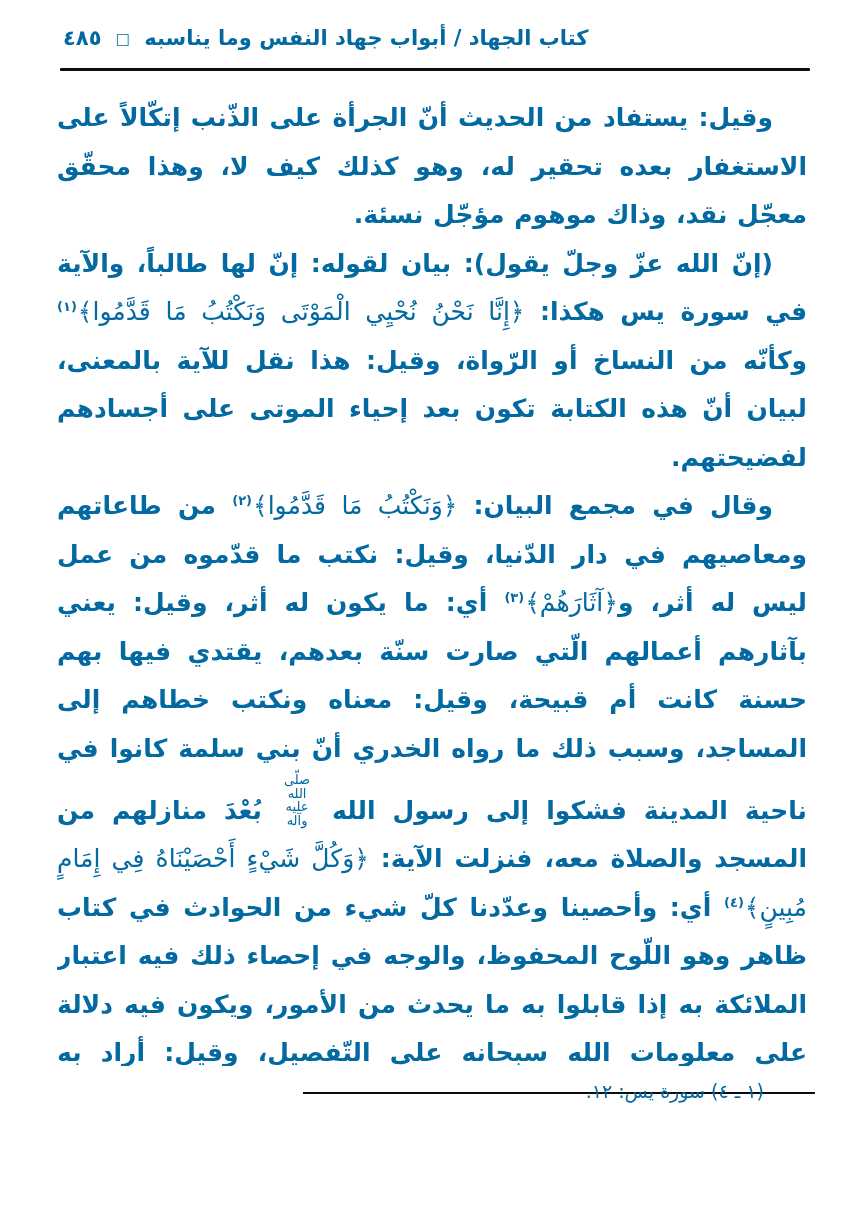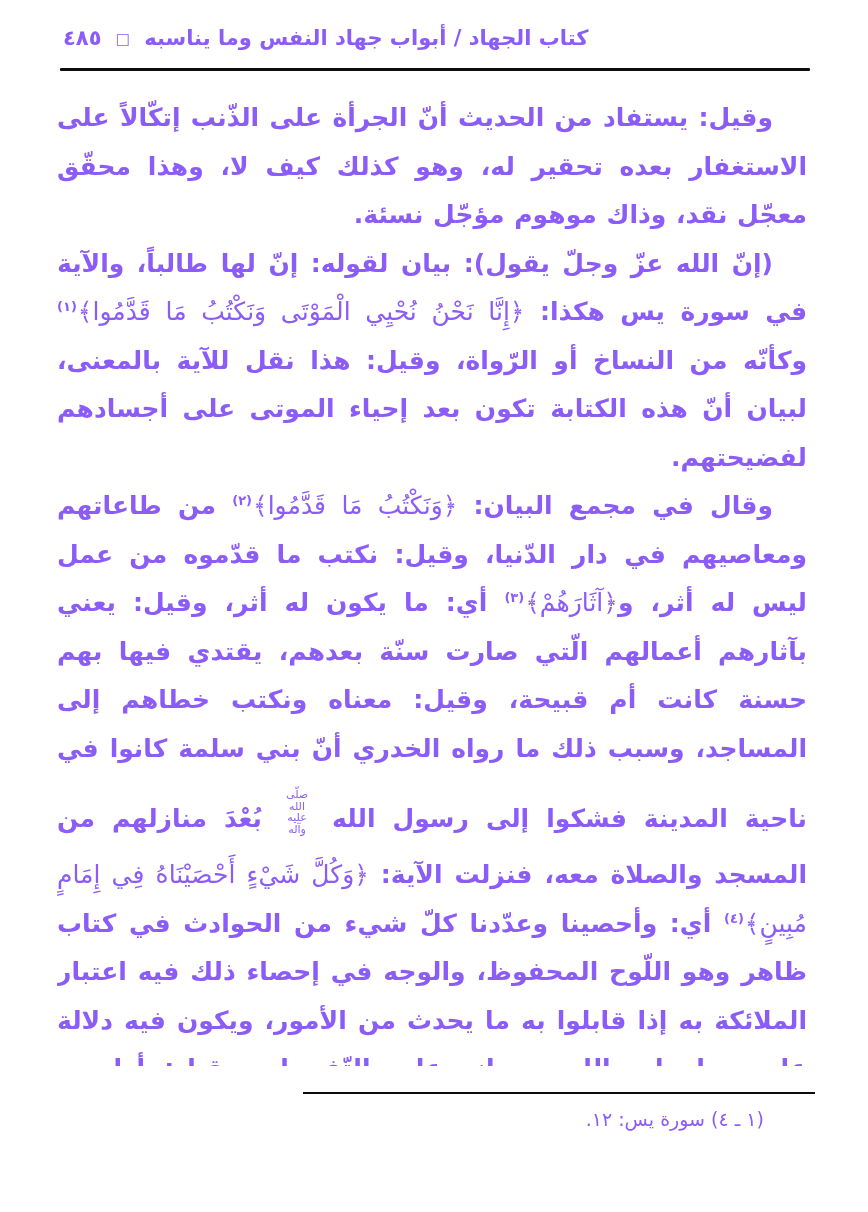--- a/index.html
+++ b/index.html
@@ -7,21 +7,21 @@
     padding: 0;
     background: #ffffff;
   }
   .page {
     position: relative;
     width: 868px;
     height: 1212px;
     background: #ffffff;
     overflow: hidden;
     font-family: "DejaVu Sans", sans-serif;
-    color: #8b5cf6;
+    color: #0369a1;
   }
 
   
   .running-head {
     position: absolute;
     top: 26px;
     left: 63px;
     right: 58px;
     direction: rtl;
     text-align: left;           
@@ -74,42 +74,42 @@
   .fnref {
     font-size: 13px;
     font-weight: bold;
     vertical-align: 9px;
     line-height: 0;
     margin-right: 1px;
   }
   .honorific {
     display: inline-block;
     width: 32px;
-    font-size: 11px;
+    font-size: 13px;
     font-weight: normal;
     line-height: 1.05;
     text-align: center;
     vertical-align: -6px;
     white-space: normal;
     text-indent: 0;
-    margin: 16px 2px;
+    margin: 0 2px;
   }
 
   
   .footnote-rule {
     position: absolute;
     top: 1092px;
     left: 303px;
     width: 512px;
     height: 2px;
     background: #0d0d0d;
   }
   .footnotes {
     position: absolute;
-    top: 1102px;
+    top: 1074px;
     right: 104px;
     direction: rtl;
     text-align: right;
     font-size: 19px;
     font-weight: normal;
     line-height: 35px;
   }
   .footnote { white-space: nowrap; }
 </style>
 </head>

